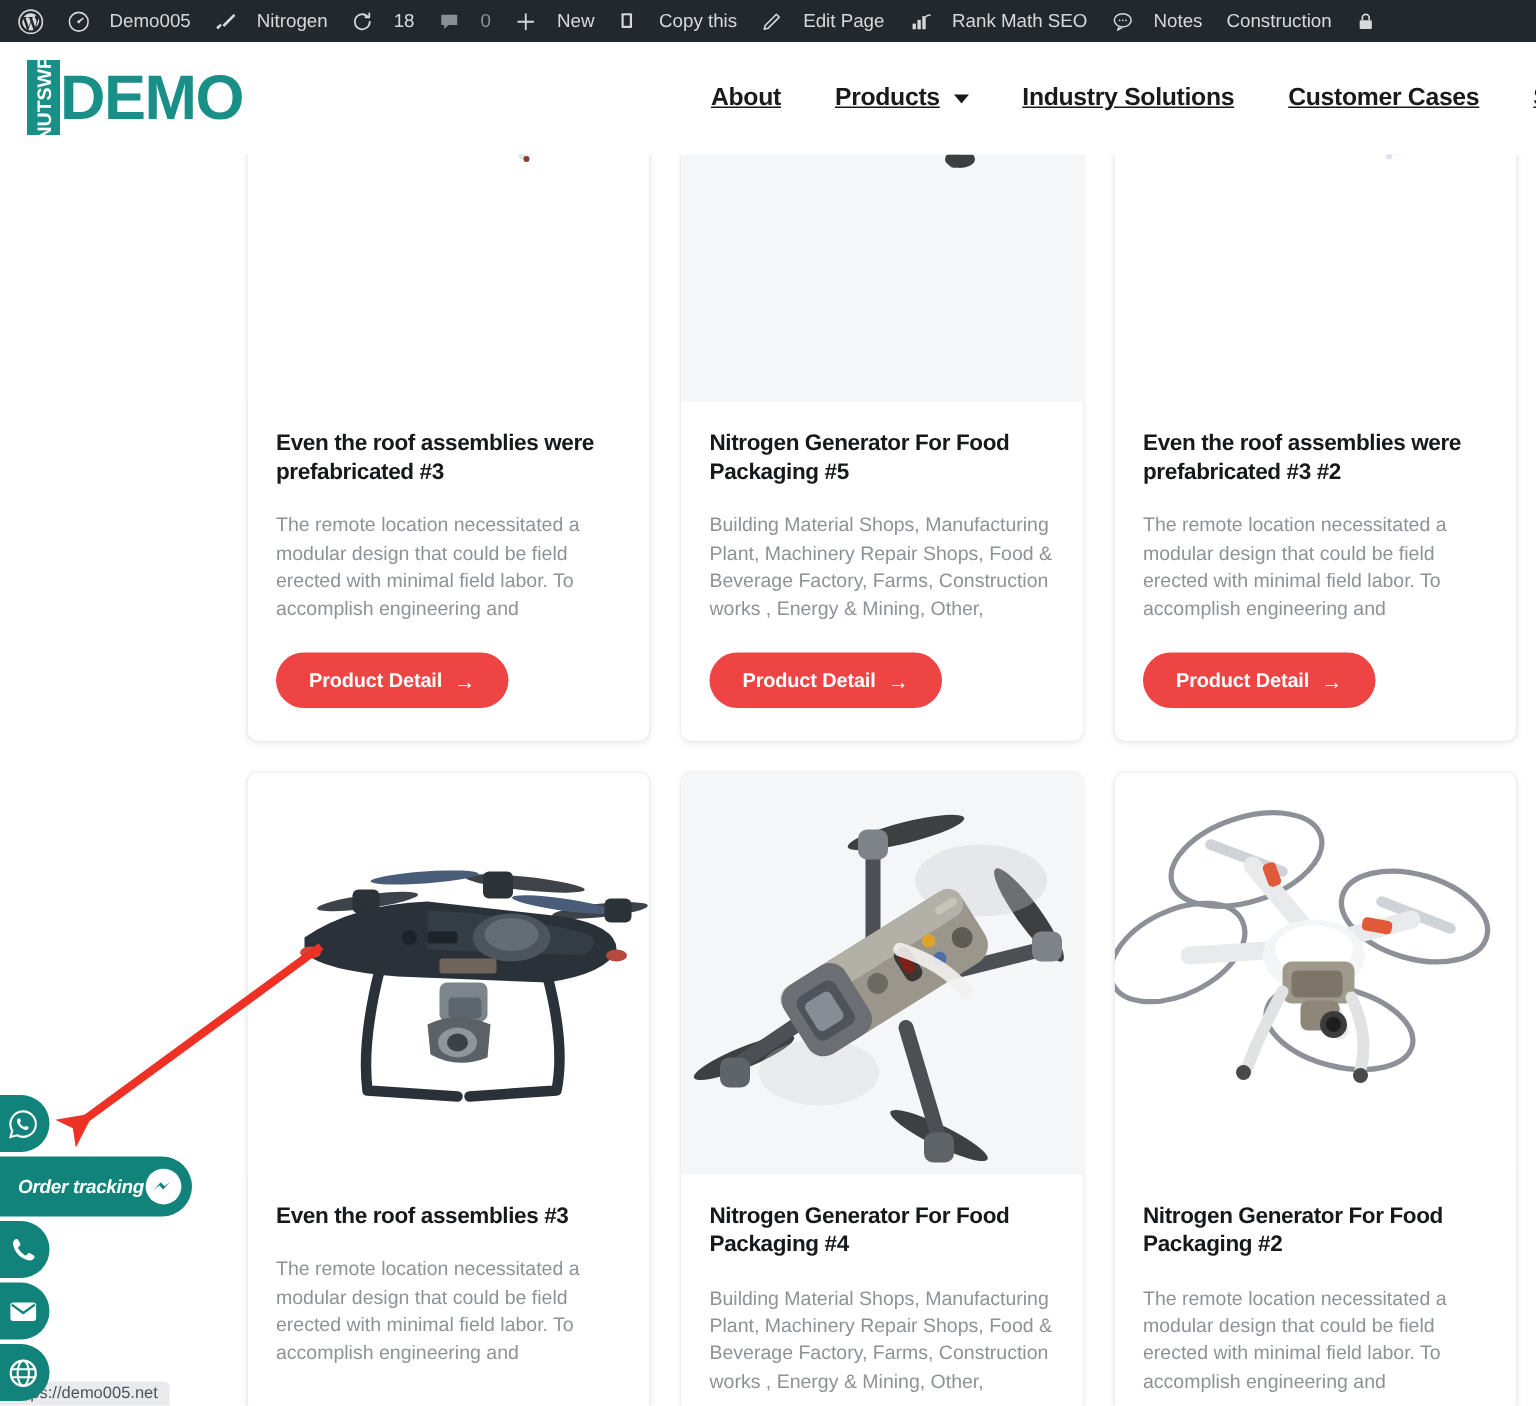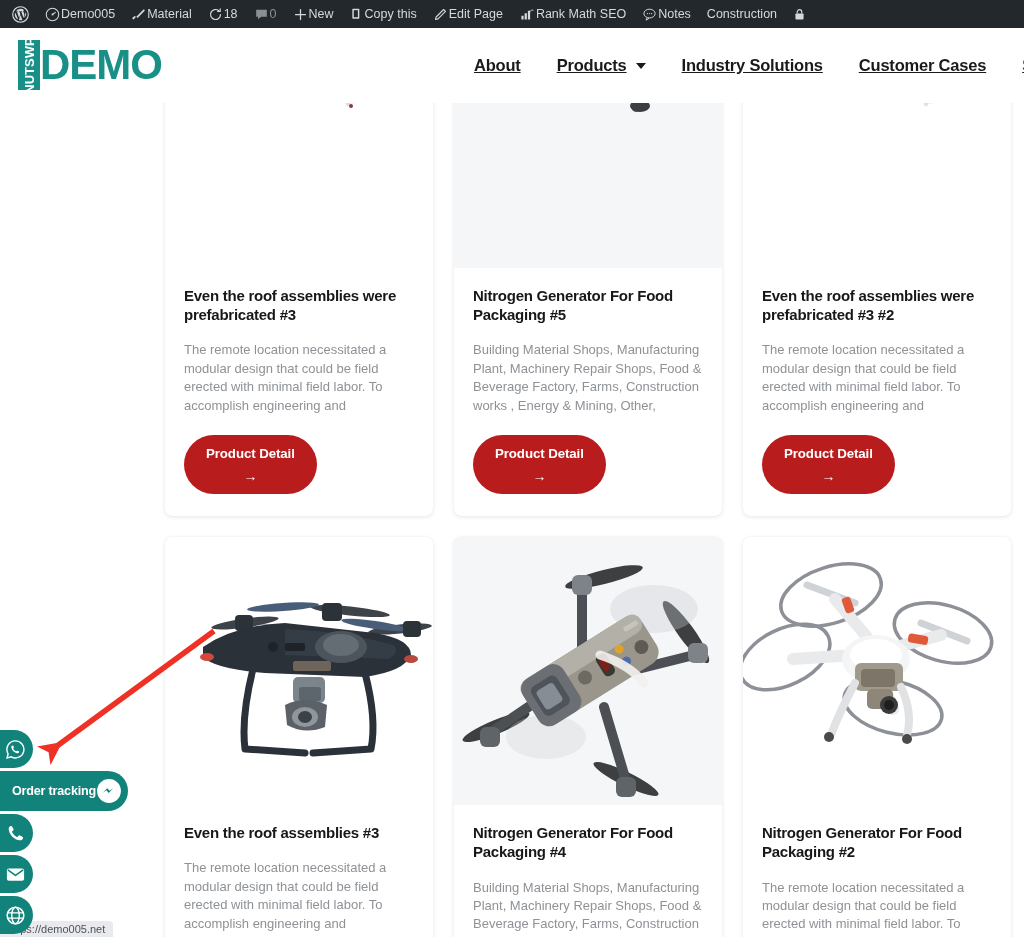--- a/index.html
+++ b/index.html
@@ -21,21 +21,21 @@
     background: #23282d;
     display: flex;
     align-items: center;
     padding-left: 4px;
     overflow: hidden;
     white-space: nowrap;
   }
   .ab-item {
     display: flex;
     align-items: center;
-    gap: 1px;
+    gap: 13px;
     height: 28px;
     padding: 0 8px;
     color: #d6d8da;
     font-size: 12.5px;
     line-height: 28px;
     flex: 0 0 auto;
   }
   .ab-item .ab-label { color: #d6d8da; }
   .ab-icon { display: inline-flex; align-items: center; justify-content: center; }
   .ab-icon svg { display: block; }
@@ -164,47 +164,47 @@
   }
   .card-desc {
     font-size: 13px;
     color: #8e9296;
     line-height: 1.42;
     margin-bottom: 20px;
     flex: 1;
   }
   .btn-detail {
     align-self: flex-start;
-    background: #b91c1c;
+    background: #ef4444;
     color: #ffffff;
     font-size: 13.3px;
     font-weight: 700;
     letter-spacing: -0.1px;
     border: none;
     border-radius: 40px;
     padding: 11px 22px;
     display: inline-flex;
     align-items: center;
     gap: 8px;
     cursor: pointer;
     white-space: nowrap;
-    flex-direction: column;
   }
   .btn-arrow { font-size: 14px; line-height: 1; }
 
   
   .drone-svg { position: absolute; left: 0; top: 0; width: 100%; height: 100%; }
 
   
   #side-widgets {
     position: absolute;
     left: 0;
     top: 730px;
     width: 200px;
     z-index: 60;
+    font-style: italic;
   }
   .side-pill {
     background: #11837A;
     border-radius: 0 40px 40px 0;
     height: 38px;
     display: flex;
     align-items: center;
     margin-bottom: 3px;
     width: 33px;
     padding-left: 5px;
@@ -281,21 +281,21 @@
     <span class="ab-label">Demo005</span>
   </div>
 
   <div class="ab-item">
     <span class="ab-icon">
       <svg width="15" height="15" viewBox="0 0 24 24">
           <path d="M4 20c2-1 2-3.5 4-4l-2-2c-1.2 1.6-3.2 2-4 4 .6 1.3 1.2 1.6 2 2z" fill="#d6d8da"></path>
           <path d="M8.5 15.5L19.5 4.5c.6-.6 1.4-.6 2 0s.6 1.4 0 2L10.5 17.5z" fill="#d6d8da"></path>
         </svg>
     </span>
-    <span class="ab-label">Material</span>
+    <span class="ab-label">Nitrogen</span>
   </div>
 
   <div class="ab-item">
     <span class="ab-icon">
       <svg width="15" height="15" viewBox="0 0 24 24">
           <path d="M20 12a8 8 0 1 1-2.6-5.9" fill="none" stroke="#d6d8da" stroke-width="1.9" stroke-linecap="round"></path>
           <path d="M19.5 3v4.2h-4.2" fill="none" stroke="#d6d8da" stroke-width="1.9" stroke-linecap="round" stroke-linejoin="round"></path>
         </svg>
     </span>
     <span class="ab-label">18</span>

